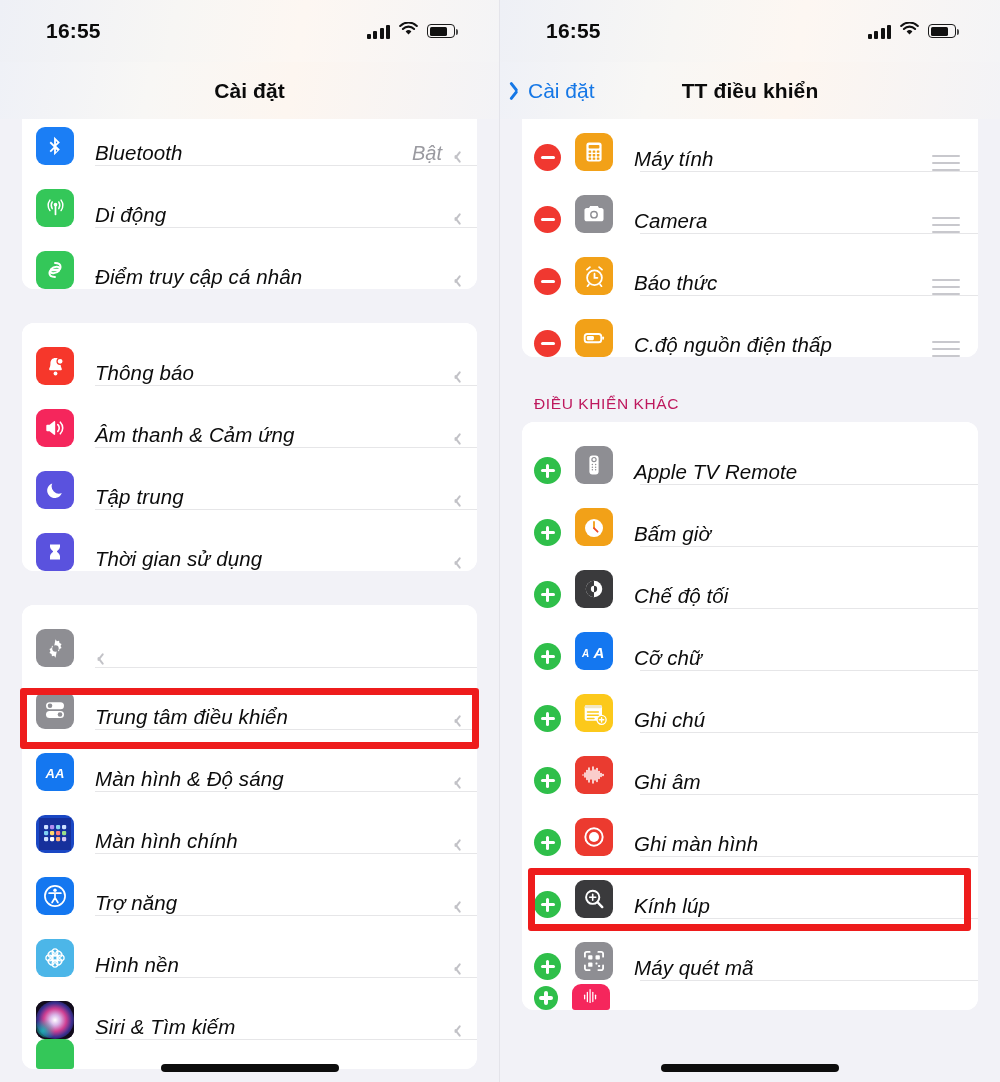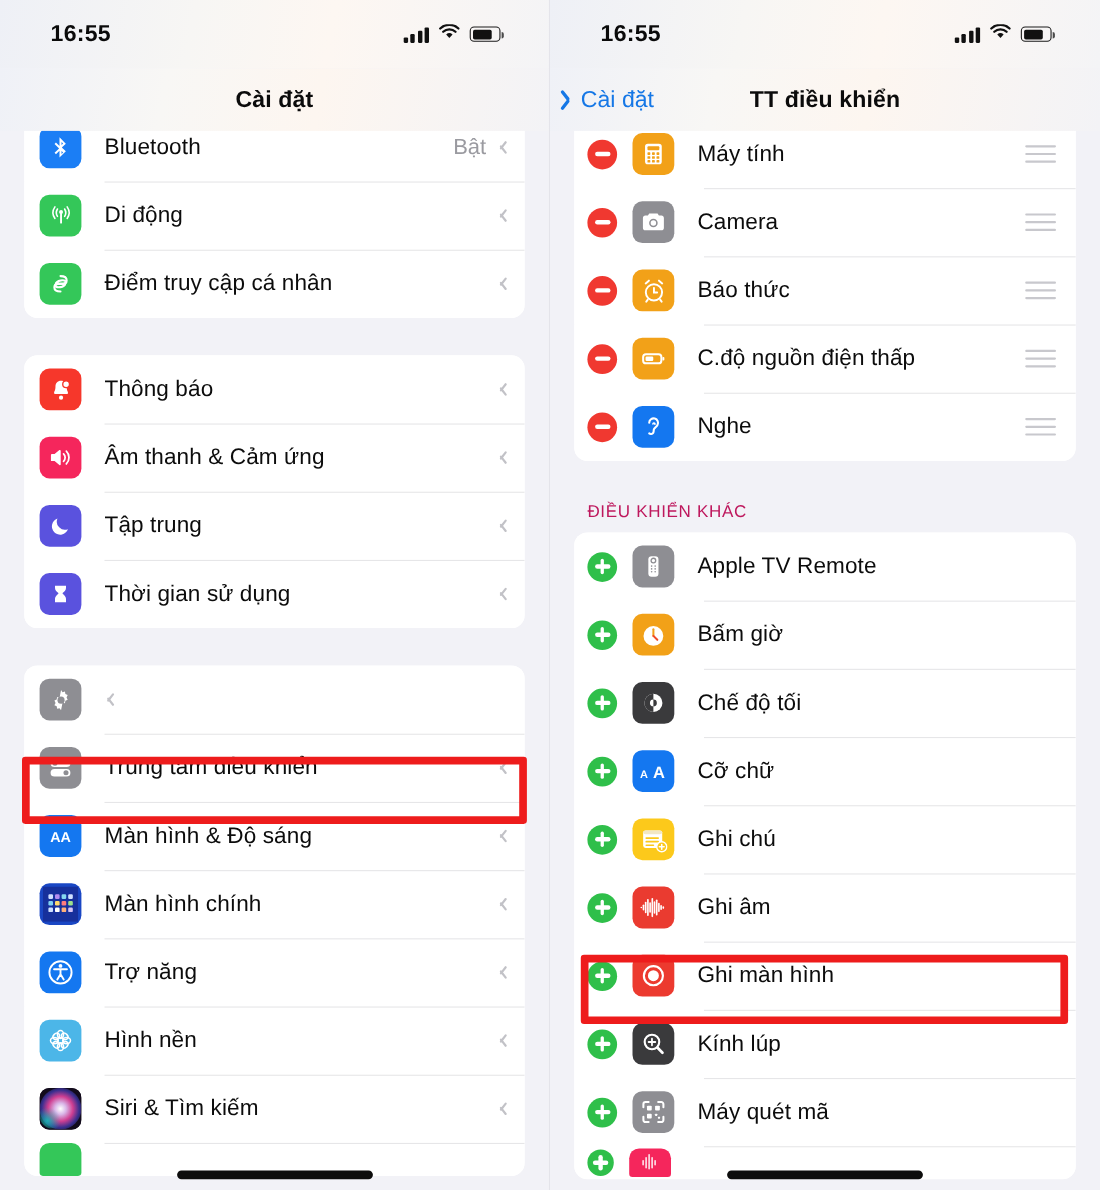--- a/index.html
+++ b/index.html
@@ -64,25 +64,26 @@
 
   .group {
     background: #ffffff;
     border-radius: 12px;
     margin: 0 22px;
     overflow: hidden;
   }
   .group.clipped-top { border-top-left-radius:0; border-top-right-radius:0; }
 
   .row {
-    display: flex; align-items: center;
+    display: flex; align-items: flex-end;
     height: 62px;
     padding-left: 14px;
     position: relative;
     background: #fff;
+    font-style: italic;
   }
   .row + .row::before {
     content:''; position:absolute; left: 73px; right:0; top:0; height:1px; background:#e6e6e8;
   }
   .row-label { font-size: 20.5px; color: #0c0c0c; flex: 1; white-space: nowrap; letter-spacing:.1px;}
   .row-value { font-size: 20px; color: #9a9aa0; margin-right: 10px; }
   .chev {
     width: 9px; height: 16px; margin-right: 16px; position: relative; flex:none;
   }
   .chev::before, .chev::after {
@@ -487,37 +488,20 @@
                 <rect x="19.6" y="10.6" width="1.6" height="3" rx=".7" fill="#fff"></rect>
               </svg>
           </span>
           <span class="row-label">C.độ nguồn điện thấp</span>
           <span class="handle">
               <span></span>
               <span></span>
               <span></span>
             </span>
         </div>
-        <div class="row row-cc">
-          <span class="badge minus">
-              <i class="bar h"></i>
-            </span>
-          <span class="appicon" style="background:#1477f0">
-            <svg width="24" height="24" viewBox="0 0 24 24">
-                <path d="M8.2 8.3a4 4 0 1 1 7.5 2c-.9 1.7-2.6 2.4-3.2 3.8-.5 1.2.1 2.3-.7 3.4-.8 1.1-2.5 1.4-3.6.5" stroke="#fff" stroke-width="1.9" fill="none" stroke-linecap="round"></path>
-                <path d="M11.6 9.3a.9.9 0 1 1 1.8.3" stroke="#fff" stroke-width="1.5" fill="none" stroke-linecap="round"></path>
-              </svg>
-          </span>
-          <span class="row-label">Nghe</span>
-          <span class="handle">
-              <span></span>
-              <span></span>
-              <span></span>
-            </span>
-        </div>
       </div>
 
       <div style="height:38px"></div>
 
       <div class="sec-header">ĐIỀU KHIỂN KHÁC</div>
 
       <div class="group">
         <div class="row row-cc">
           <span class="badge plus">
               <i class="bar h"></i>

